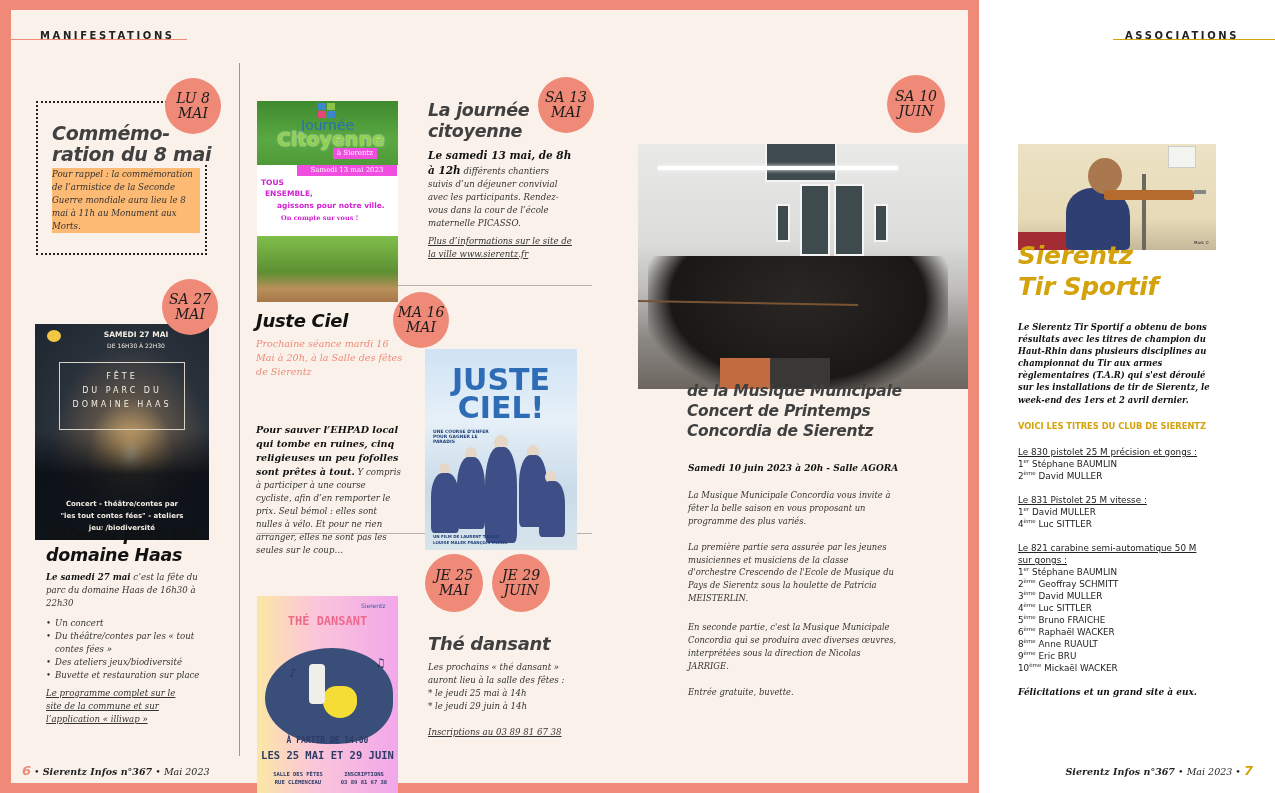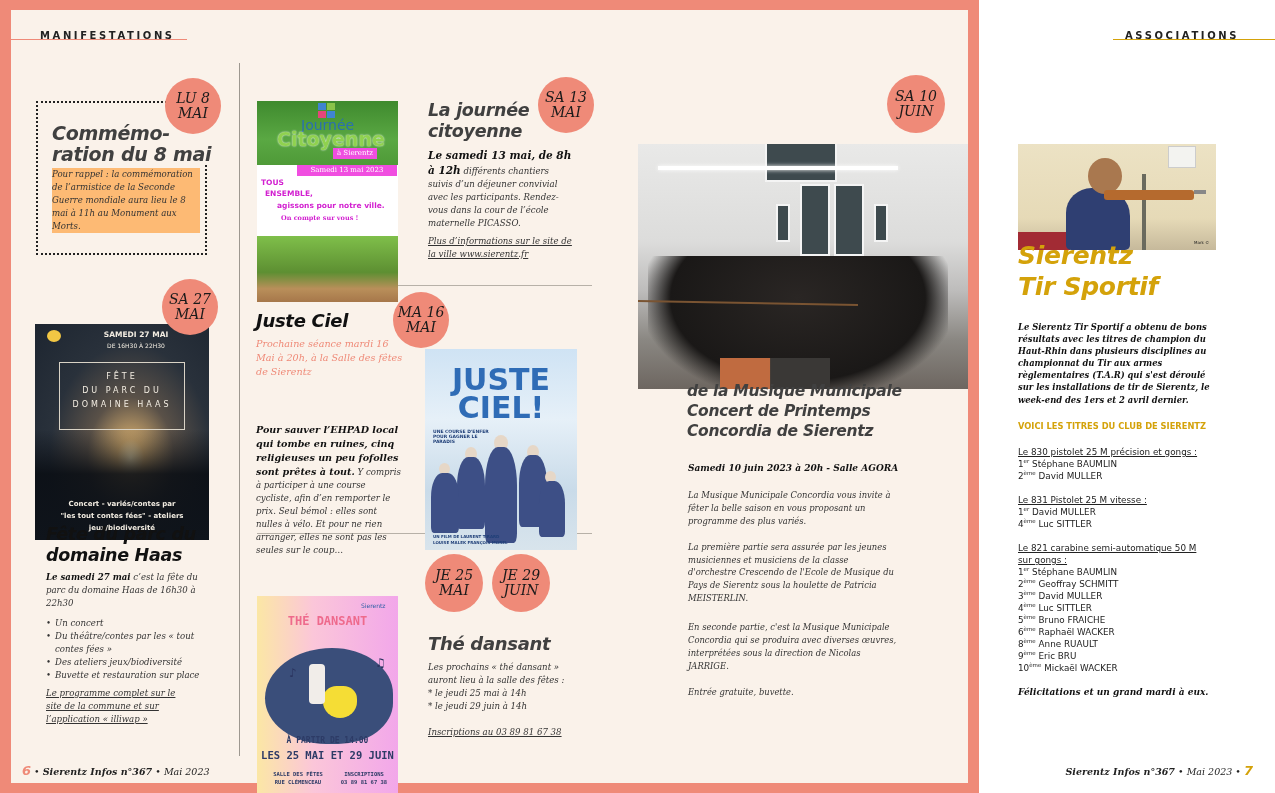--- a/index.html
+++ b/index.html
@@ -154,21 +154,21 @@
 
 <div class="img img-haas" style="left:35px; top:286px; width:174px; height:216px;">
   <div class="abs" style="left:12px; top:6px; width:14px; height:12px; border-radius:50%; background:#f2c744;"></div>
   <div class="txt" style="top:6px; left:26px; width:150px; font-size:7.5px; font-weight:bold;">SAMEDI 27 MAI</div>
   <div class="txt" style="top:18px; left:26px; width:150px; font-size:6px;">DE 16H30 À 22H30</div>
   <div class="box"></div>
   <div class="txt" style="top:48px; font-size:8px; letter-spacing:3px;">FÊTE</div>
   <div class="txt" style="top:62px; font-size:8px; letter-spacing:3px;">DU PARC DU</div>
   <div class="txt" style="top:76px; font-size:8px; letter-spacing:3px;">DOMAINE HAAS</div>
   <div class="trees"></div>
-  <div class="txt" style="top:176px; font-size:7px; font-weight:bold;">Concert - variés/contes par</div>
+  <div class="txt" style="top:176px; font-size:7px; font-weight:bold;">Concert - théâtre/contes par</div>
   <div class="txt" style="top:188px; font-size:7px; font-weight:bold;">"les tout contes fées" - ateliers</div>
   <div class="txt" style="top:200px; font-size:7px; font-weight:bold;text-align:center;">jeux/biodiversité</div>
 </div>
 
 <div>
   <div class="badge" style="left:162px; top:279px;">
     <span>SA 27</span>
     <span>MAI</span>
   </div>
   <div class="abs h-black" style="left:46px; top:524px; font-size:17.5px; line-height:21px;">
@@ -319,21 +319,21 @@
       <div><span>2</span><sup>ème</sup> <span>Geoffray SCHMITT</span></div>
       <div><span>3</span><sup>ème</sup> <span>David MULLER</span></div>
       <div><span>4</span><sup>ème</sup> <span>Luc SITTLER</span></div>
       <div><span>5</span><sup>ème</sup> <span>Bruno FRAICHE</span></div>
       <div><span>6</span><sup>ème</sup> <span>Raphaël WACKER</span></div>
       <div><span>8</span><sup>ème</sup> <span>Anne RUAULT</span></div>
       <div><span>9</span><sup>ème</sup> <span>Eric BRU</span></div>
       <div><span>10</span><sup>ème</sup> <span>Mickaël WACKER</span></div>
     </div>
   </div>
-  <div class="abs body-it" style="left:1018px; top:686px; font-size:9px; font-weight:bold; color:#111;">Félicitations et un grand mardi à eux.</div>
+  <div class="abs body-it" style="left:1018px; top:686px; font-size:9px; font-weight:bold; color:#111;">Félicitations et un grand site à eux.</div>
 </div>
 
 <div class="footer-l">
   <span class="pg">6</span>
   <span>•</span>
   <span class="bold-it">Sierentz Infos n°367</span>
   <span>•</span>
   <span class="it">Mai 2023</span>
 </div>
 <div class="footer-r">

